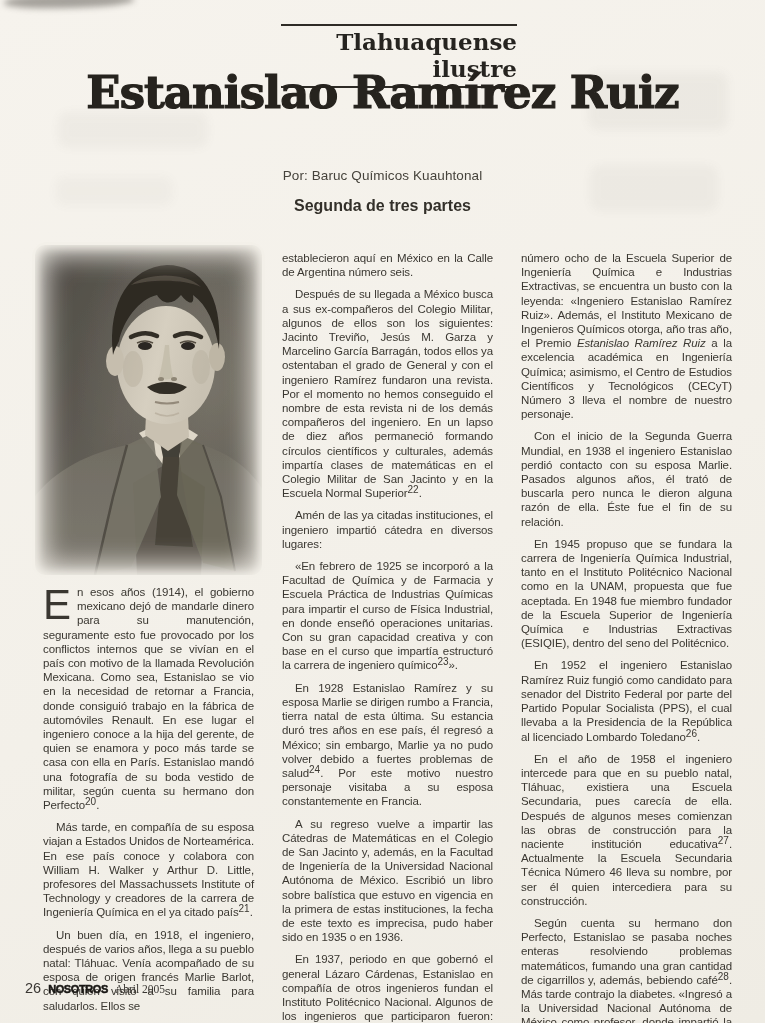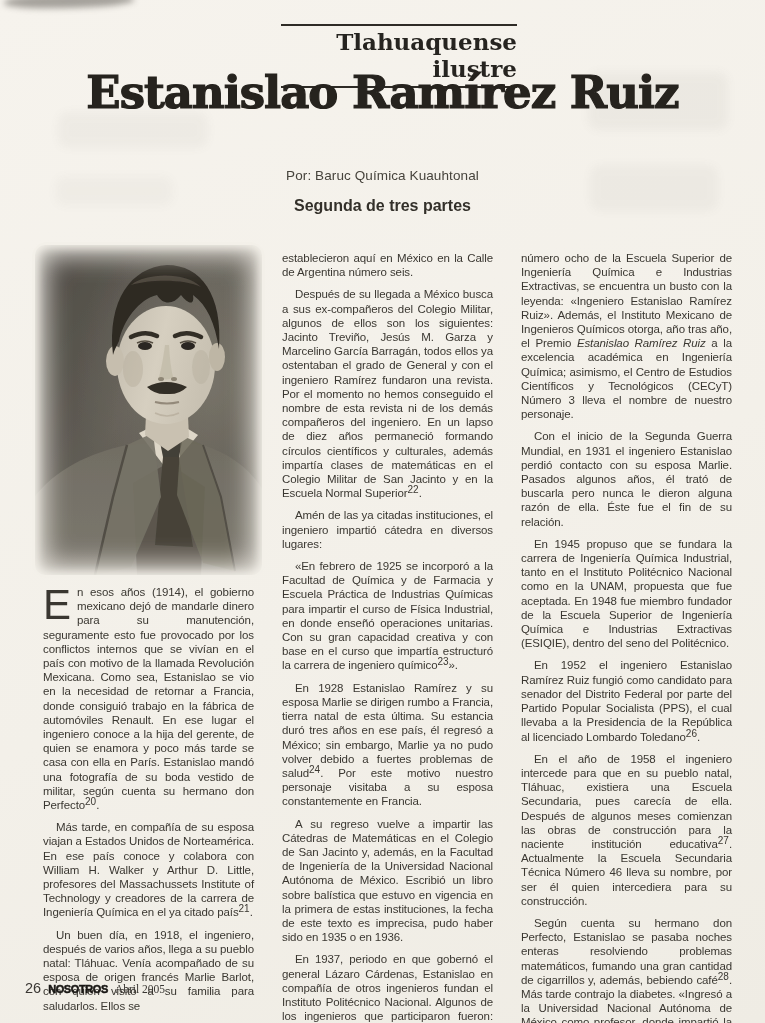--- a/index.html
+++ b/index.html
@@ -79,21 +79,21 @@
 <div class="page">
 
   <div class="smudge"></div>
   <div class="ghost g1"></div>
   <div class="ghost g2"></div>
   <div class="ghost g3"></div>
   <div class="ghost g4"></div>
 
   <div class="kicker">Tlahuaquense ilustre</div>
   <div class="title">Estanislao Ramírez Ruiz</div>
-  <div class="byline">Por: Baruc Química Kuauhtonal</div>
+  <div class="byline">Por: Baruc Químicos Kuauhtonal</div>
   <div class="partnote">Segunda de tres partes</div>
 
   <div class="columns">
 
     <div class="col">
       <div class="photo-wrap">
         <svg viewBox="0 0 227 330">
           <defs>
             <linearGradient id="bgG" x1="0" y1="0" x2="1" y2="1">
               <stop offset="0" stop-color="#4e4b45"></stop>
@@ -178,21 +178,21 @@
         <p class="p"><span>Después de su llegada a México busca a sus ex-compañeros del Colegio Militar, algunos de ellos son los siguientes: Jacinto Treviño, Jesús M. Garza y Marcelino García Barragán, todos ellos ya ostentaban el grado de General y con el ingeniero Ramírez fundaron una revista. Por el momento no hemos conseguido el nombre de esta revista ni de los demás compañeros del ingeniero. En un lapso de diez años permaneció formando círculos científicos y culturales, además impartía clases de matemáticas en el Colegio Militar de San Jacinto y en la Escuela Normal Superior</span><sup>22</sup><span>.</span></p>
         <p class="p"><span>Amén de las ya citadas instituciones, el ingeniero impartió cátedra en diversos lugares:</span></p>
         <p class="p"><span>«En febrero de 1925 se incorporó a la Facultad de Química y de Farmacia y Escuela Práctica de Industrias Químicas para impartir el curso de Física Industrial, en donde enseñó operaciones unitarias. Con su gran capacidad creativa y con base en el curso que impartía estructuró la carrera de ingeniero químico</span><sup>23</sup><span>».</span></p>
         <p class="p"><span>En 1928 Estanislao Ramírez y su esposa Marlie se dirigen rumbo a Francia, tierra natal de esta última. Su estancia duró tres años en ese país, él regresó a México; sin embargo, Marlie ya no pudo volver debido a fuertes problemas de salud</span><sup>24</sup><span>. Por este motivo nuestro personaje visitaba a su esposa constantemente en Francia.</span></p>
         <p class="p"><span>A su regreso vuelve a impartir las Cátedras de Matemáticas en el Colegio de San Jacinto y, además, en la Facultad de Ingeniería de la Universidad Nacional Autónoma de México. Escribió un libro sobre balística que estuvo en vigencia en la primera de estas instituciones, la fecha de este texto es imprecisa, pudo haber sido en 1935 o en 1936.</span></p>
         <p class="p"><span>En 1937, periodo en que gobernó el general Lázaro Cárdenas, Estanislao en compañía de otros ingenieros fundan el Instituto Politécnico Nacional. Algunos de los ingenieros que participaron fueron: «[...] Luis Enrique Erro, Juan de Dios Bátiz»</span><sup>25</sup><span>. Actualmente en el auditorio del edificio</span></p>
       </div>
 
     <div class="col">
         <p class="p cont"><span>número ocho de la Escuela Superior de Ingeniería Química e Industrias Extractivas, se encuentra un busto con la leyenda: «Ingeniero Estanislao Ramírez Ruiz». Además, el Instituto Mexicano de Ingenieros Químicos otorga, año tras año, el Premio </span><i>Estanislao Ramírez Ruiz</i><span> a la excelencia académica en Ingeniería Química; asimismo, el Centro de Estudios Científicos y Tecnológicos (CECyT) Número 3 lleva el nombre de nuestro personaje.</span></p>
-        <p class="p"><span>Con el inicio de la Segunda Guerra Mundial, en 1931 el ingeniero Estanislao perdió contacto con su esposa Marlie. Pasados algunos años, él trató de buscarla pero nunca le dieron alguna razón de ella. Éste fue el fin de su relación.</span></p>
+        <p class="p"><span>Con el inicio de la Segunda Guerra Mundial, en 1938 el ingeniero Estanislao perdió contacto con su esposa Marlie. Pasados algunos años, él trató de buscarla pero nunca le dieron alguna razón de ella. Éste fue el fin de su relación.</span></p>
         <p class="p"><span>En 1945 propuso que se fundara la carrera de Ingeniería Química Industrial, tanto en el Instituto Politécnico Nacional como en la UNAM, propuesta que fue aceptada. En 1948 fue miembro fundador de la Escuela Superior de Ingeniería Química e Industrias Extractivas (ESIQIE), dentro del seno del Politécnico.</span></p>
         <p class="p"><span>En 1952 el ingeniero Estanislao Ramírez Ruiz fungió como candidato para senador del Distrito Federal por parte del Partido Popular Socialista (PPS), el cual llevaba a la Presidencia de la República al licenciado Lombardo Toledano</span><sup>26</sup><span>.</span></p>
         <p class="p"><span>En el año de 1958 el ingeniero intercede para que en su pueblo natal, Tláhuac, existiera una Escuela Secundaria, pues carecía de ella. Después de algunos meses comienzan las obras de construcción para la naciente institución educativa</span><sup>27</sup><span>. Actualmente la Escuela Secundaria Técnica Número 46 lleva su nombre, por ser él quien intercediera para su construcción.</span></p>
         <p class="p"><span>Según cuenta su hermano don Perfecto, Estanislao se pasaba noches enteras resolviendo problemas matemáticos, fumando una gran cantidad de cigarrillos y, además, bebiendo café</span><sup>28</sup><span>. Más tarde contrajo la diabetes. «Ingresó a la Universidad Nacional Autónoma de México como profesor, donde impartió la cátedra de matemáticas hasta que perdió la vista [en 1959]»</span><sup>29</sup><span>.</span></p>
         <p class="p"><span>El 11 de octubre de 1962 parte rumbo al </span><i>miktlan</i><span> (lugar de los muertos) en un viaje</span></p>
       </div>
 
   </div>
 
   <div class="footer">

